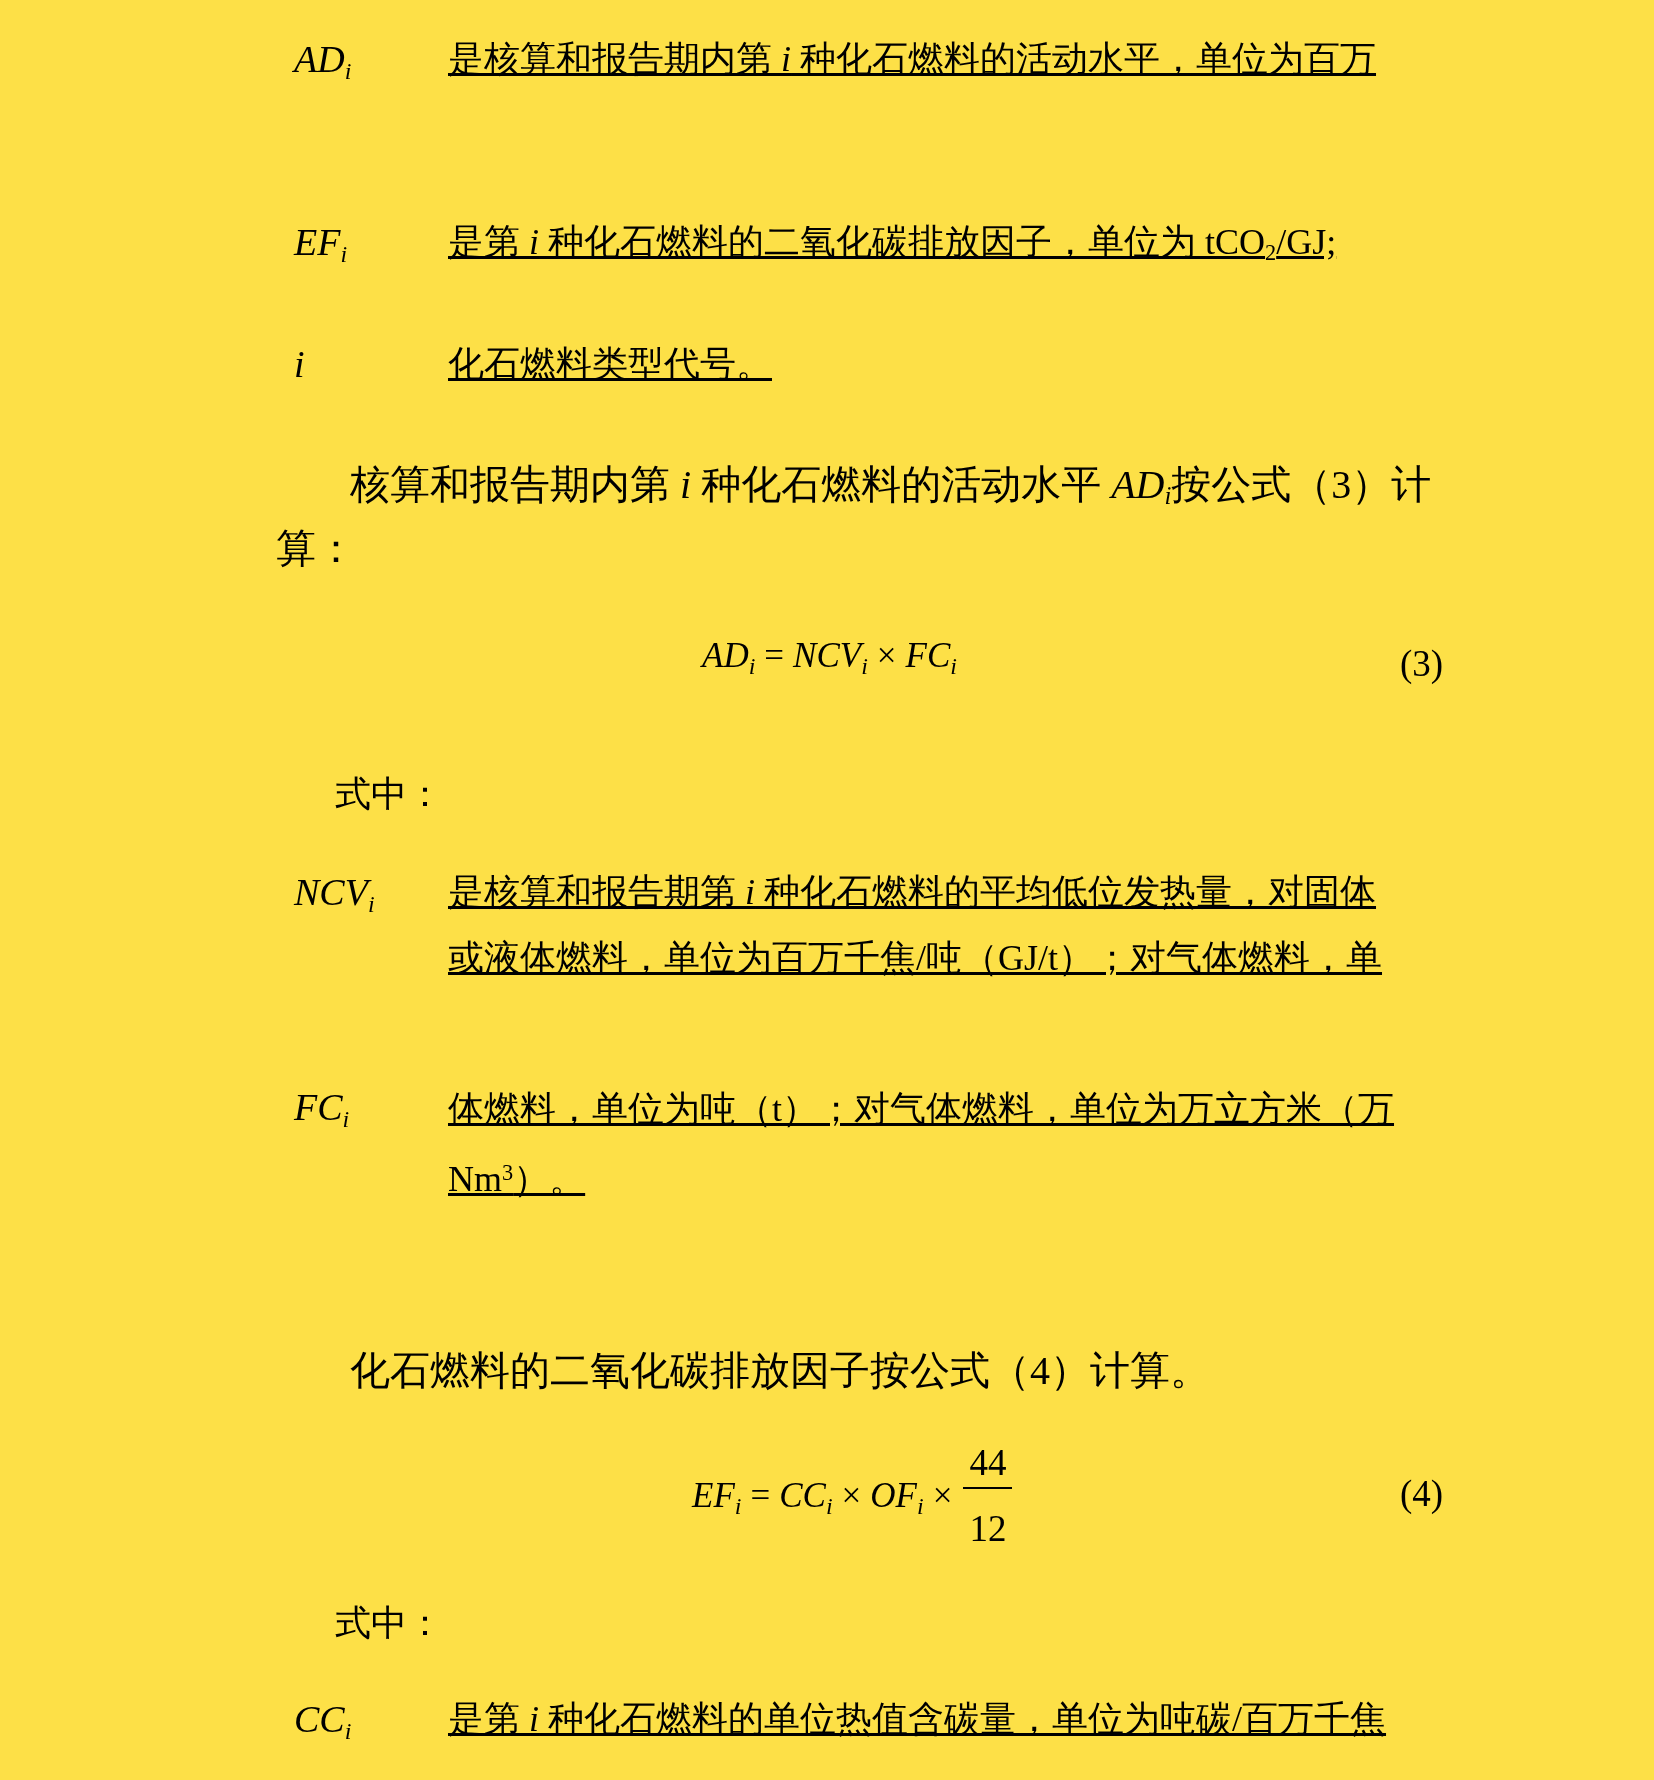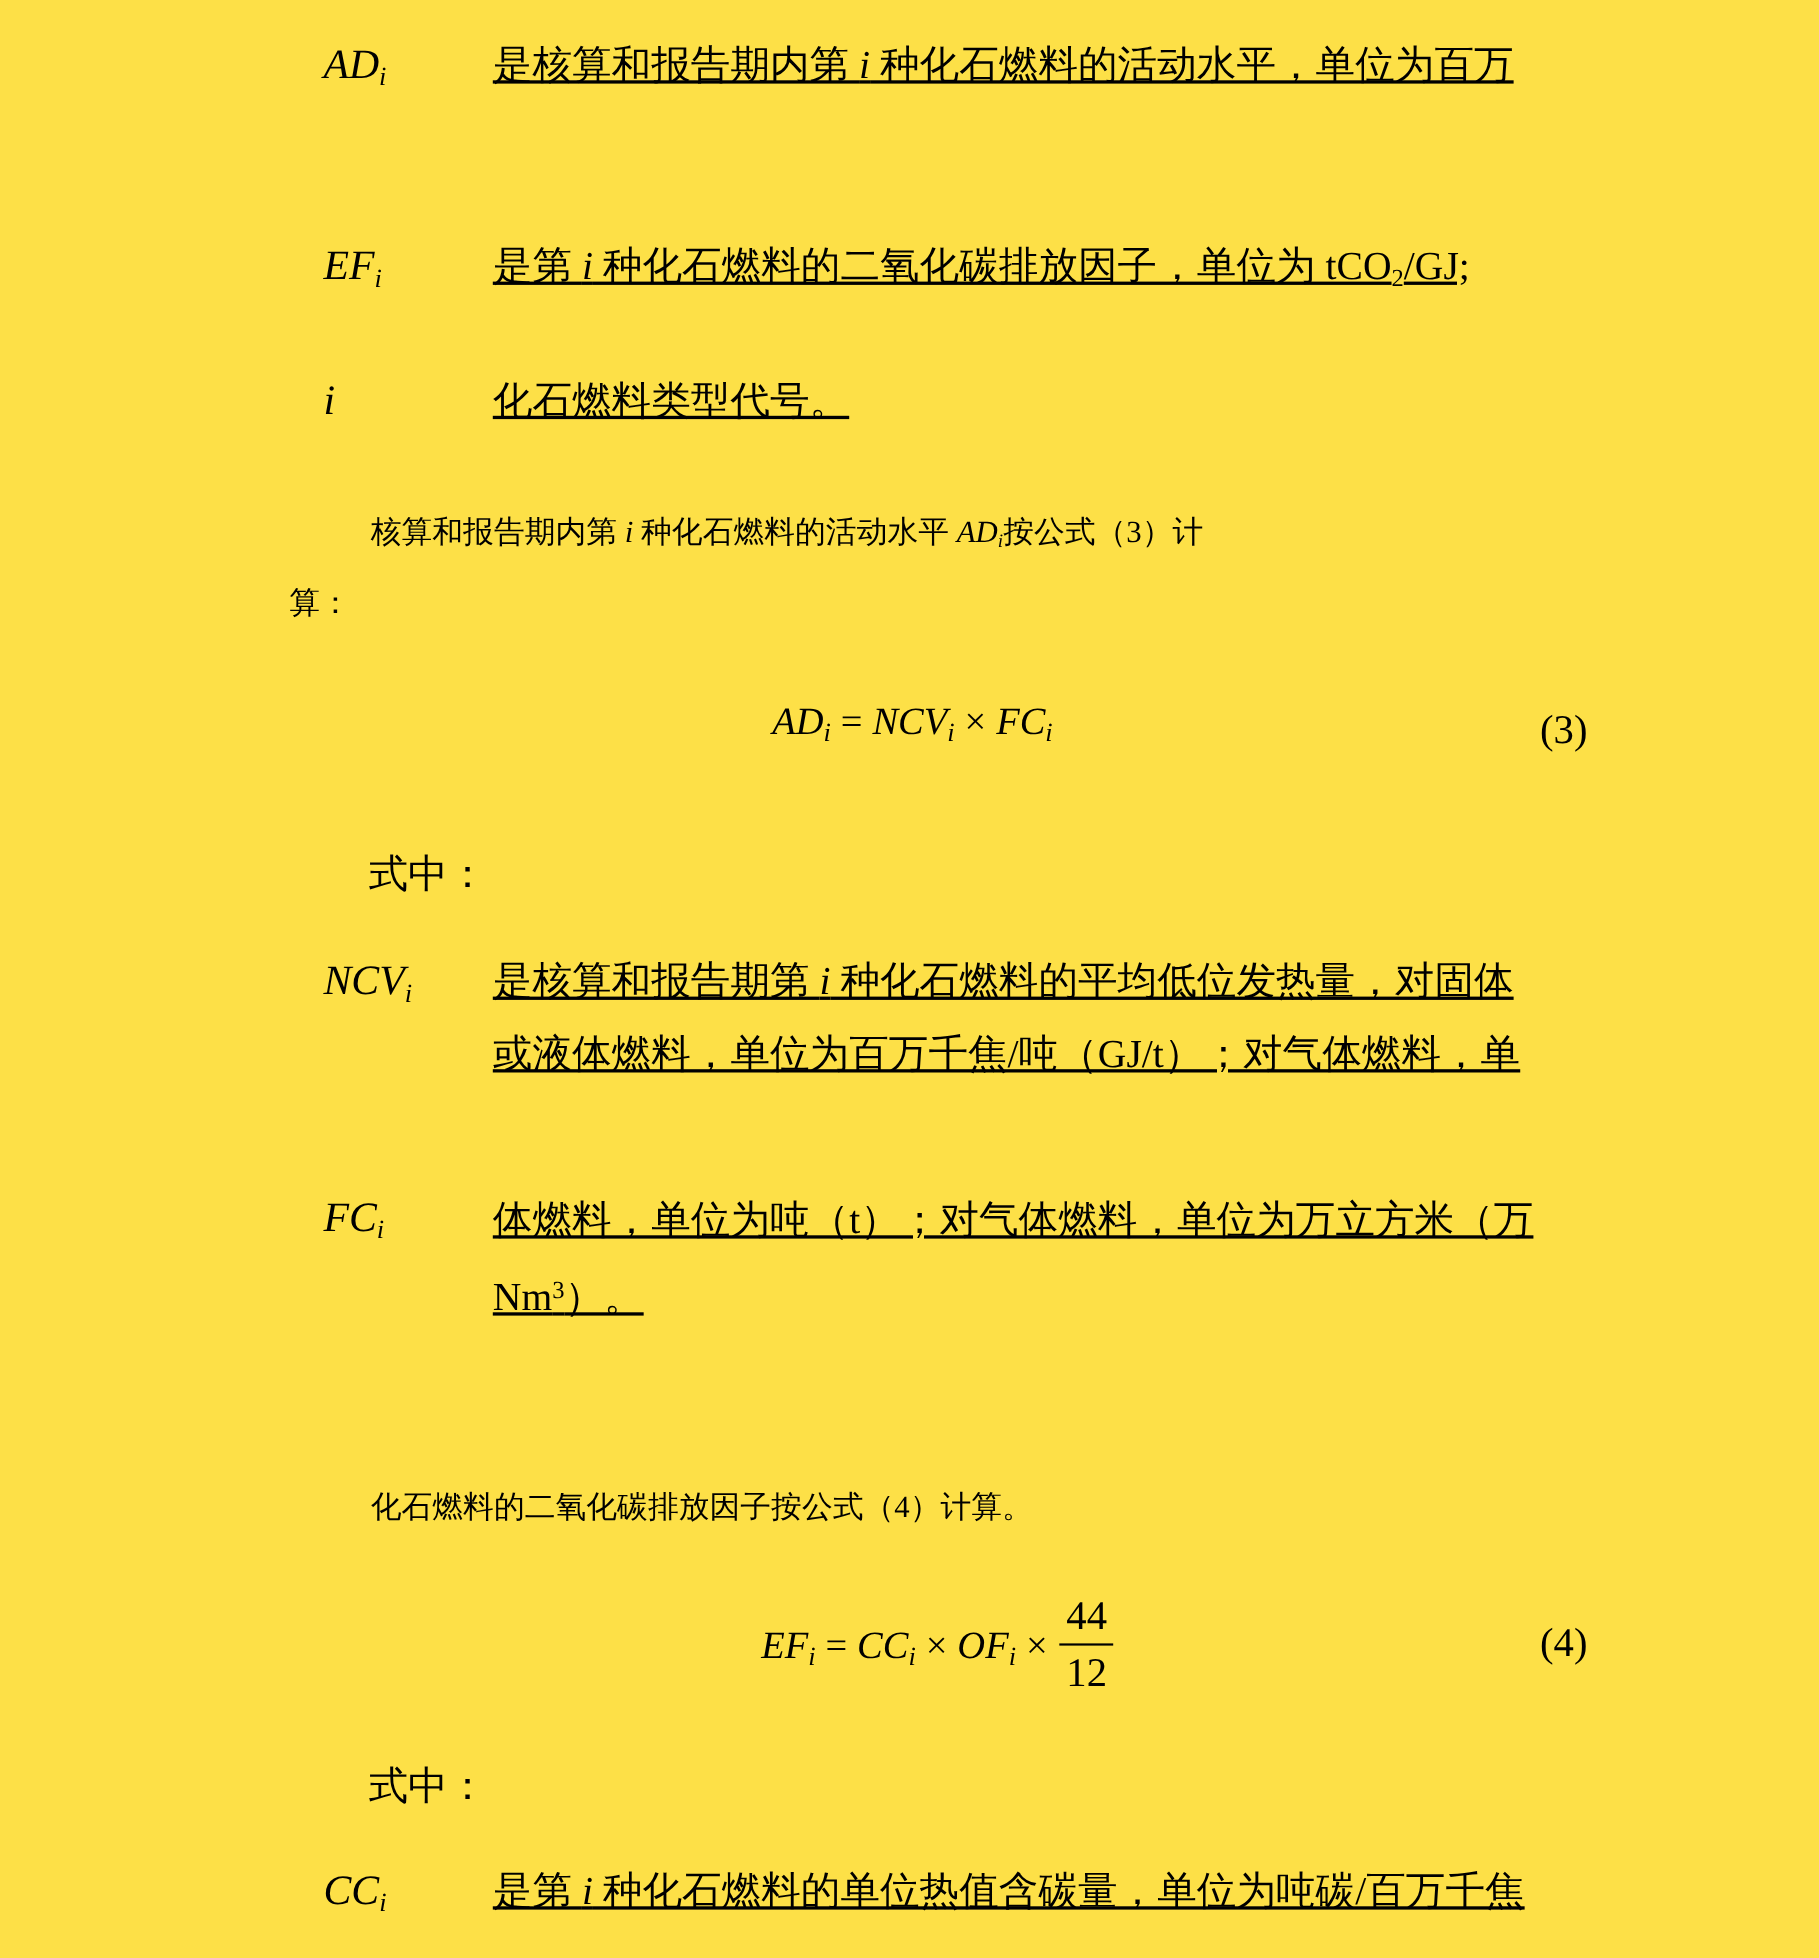--- a/index.html
+++ b/index.html
@@ -25,42 +25,42 @@
     position: absolute; left: 448px; top: 0;
     font-size: 36px; line-height: 66px; text-decoration: underline;
   }
   .def-lines.pitch70 { line-height: 70px; }
   .def-line { white-space: nowrap; }
   .def-line i, .para-line i { font-family: "Liberation Serif", "DejaVu Serif", serif; }
   sup { font-size: 0.62em; vertical-align: 0.5em; line-height: 0; }
   sub { font-size: 0.62em; vertical-align: -0.25em; line-height: 0; }
   
   .para {
-    position: absolute; left: 263px; width: 1140px;
-    font-size: 28px; line-height: 64px;
+    position: absolute; left: 276px; width: 1140px;
+    font-size: 40px; line-height: 64px;
   }
   .para-line { white-space: nowrap; }
   .para-line.indent { padding-left: 74px; }
   .shizhong {
     position: absolute; left: 335px;
     font-size: 36px; line-height: 48px;
   }
   
   .formula {
     position: absolute;
     font-style: italic; font-size: 35px;
     display: flex; align-items: center;
   }
   .formula .op { font-style: normal; padding: 0 9px; }
   .formula .frac {
     display: inline-flex; flex-direction: column; align-items: center;
     font-style: normal; font-size: 37px; line-height: 44px; margin-left: 2px; font-family: Liberation Serif, serif;
   }
   .formula .frac .num { border-bottom: 2px solid #000; padding: 0 6px 2px 6px; }
-  .formula .frac .den { padding-top: 4px; }
+  .formula .frac .den { padding-top: 18px; }
   .eq-tag {
     position: absolute; left: 1400px;
     font-size: 37px; line-height: 44px; font-style: normal;
   }
 </style>
 </head>
 <body>
 
 <div class="page">
 

